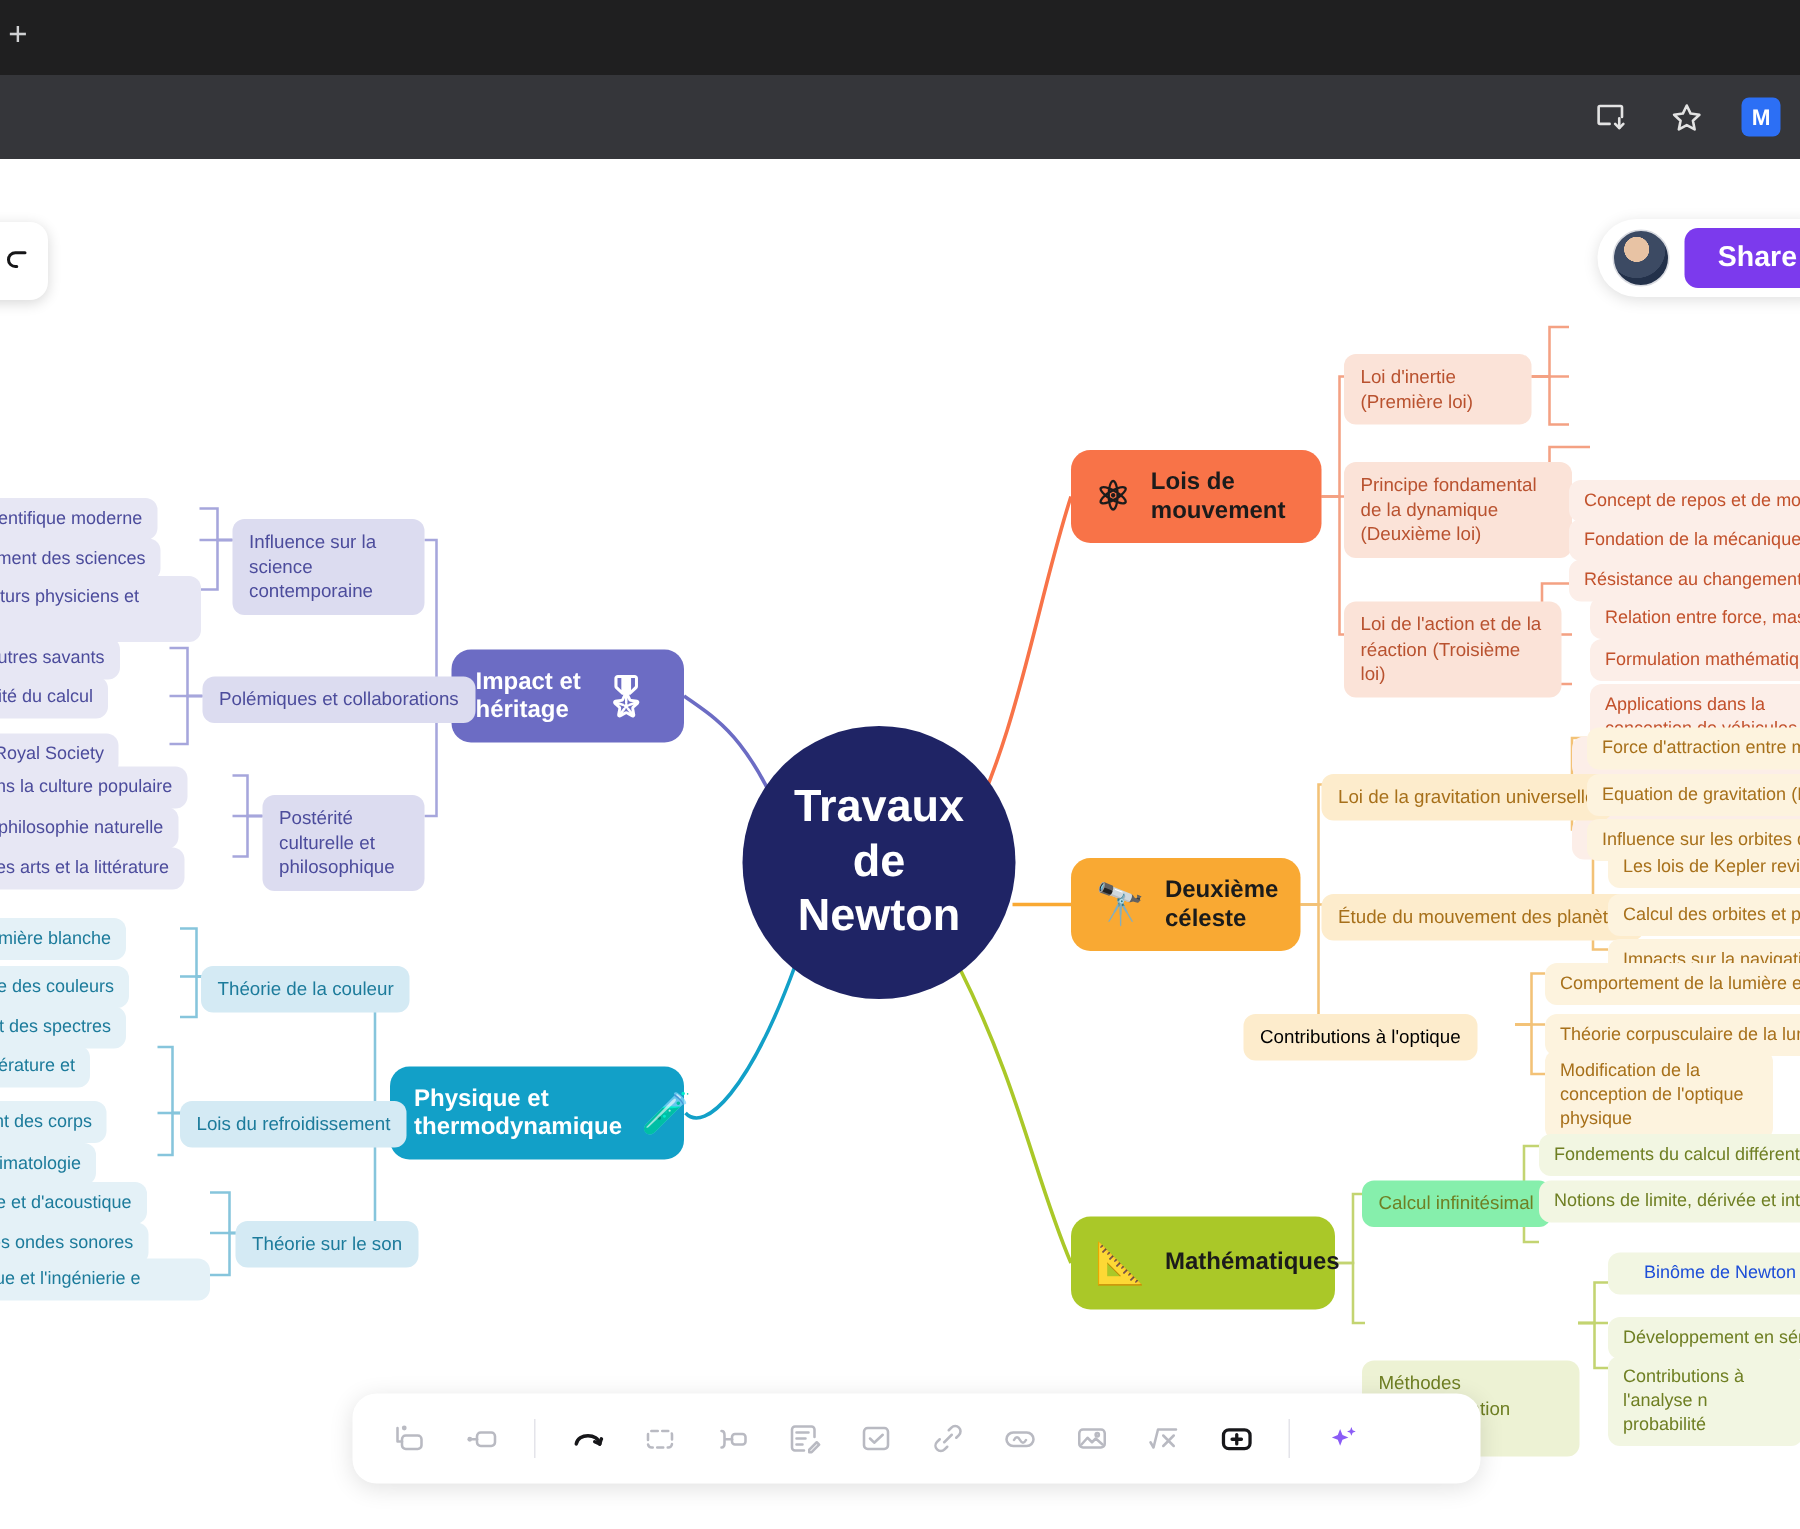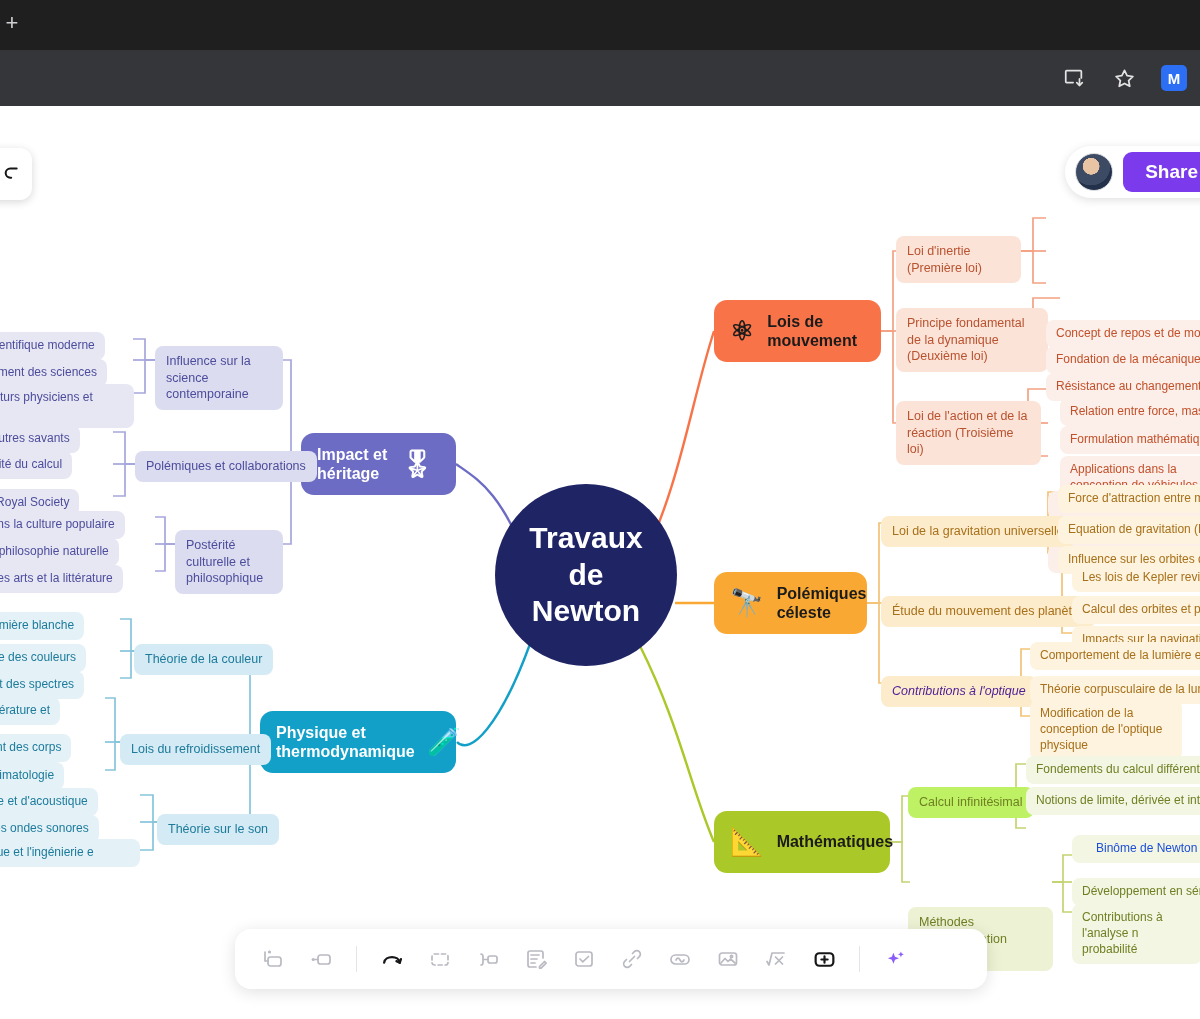--- a/index.html
+++ b/index.html
@@ -248,43 +248,43 @@
     <div class="node leaf" style="left:1060px; top:292px; background:#fceee8; color:#c2512b;">Relation entre force, masse</div>
     <div class="node leaf" style="left:1060px; top:320px; background:#fceee8; color:#c2512b;">Formulation mathématique</div>
     <div class="node leaf wrap" style="left:1060px; top:350px; width:150px; background:#fceee8; color:#c2512b;">Applications dans la conception de véhicules et machineries</div>
     <div class="node leaf" style="left:1048px; top:385px; background:#fceee8; color:#c2512b;">Principe de forces égales et o</div>
     <div class="node leaf" style="left:1048px; top:412px; background:#fceee8; color:#c2512b;">Implications en astrophysique</div>
     <div class="node leaf" style="left:1048px; top:439px; background:#fceee8; color:#c2512b;">Base pour l'étude des collisio</div>
 
     <div class="node branch dark-txt" style="left:714px; top:466px; width:153px; height:62px; background:#f9a933;">
       <span class="emoji">🔭</span>
       <span>
-        <span>Polémiques</span><br>
+        <span>Deuxième</span><br>
         <span>céleste</span>
       </span>
     </div>
     <div class="node sub" style="left:881px; top:410px; background:#fdeccc; color:#a7701a;">Loi de la gravitation universelle</div>
     <div class="node sub" style="left:881px; top:490px; background:#fdeccc; color:#a7701a;">Étude du mouvement des planètes</div>
-    <div class="node sub" style="left:881px; top:570px; background:#fdeccc; color:#4c1d95;font-style:italic;">Contributions à l'optique</div>
+    <div class="node sub" style="left:829px; top:570px; background:#fdeccc; color:#000000;">Contributions à l'optique</div>
 
     <div class="node leaf" style="left:1058px; top:379px; background:#fdf3de; color:#a7701a;">Force d'attraction entre masse</div>
     <div class="node leaf" style="left:1058px; top:410px; background:#fdf3de; color:#a7701a;">Equation de gravitation (F=G(</div>
     <div class="node leaf" style="left:1058px; top:440px; background:#fdf3de; color:#a7701a;">Influence sur les orbites des p</div>
     <div class="node leaf" style="left:1072px; top:458px; background:#fdf3de; color:#a7701a;">Les lois de Kepler revisitées</div>
     <div class="node leaf" style="left:1072px; top:490px; background:#fdf3de; color:#a7701a;">Calcul des orbites et préc</div>
     <div class="node leaf" style="left:1072px; top:520px; background:#fdf3de; color:#a7701a;">Impacts sur la navigation e</div>
     <div class="node leaf" style="left:1030px; top:536px; background:#fdf3de; color:#a7701a;">Comportement de la lumière et des</div>
     <div class="node leaf" style="left:1030px; top:570px; background:#fdf3de; color:#a7701a;">Théorie corpusculaire de la lumière</div>
     <div class="node leaf wrap" style="left:1030px; top:594px; width:152px; background:#fdf3de; color:#a7701a;">Modification de la conception de l'optique physique</div>
 
     <div class="node branch dark-txt" style="left:714px; top:705px; width:176px; height:62px; background:#aac828;">
       <span class="emoji">📐</span>
       <span>Mathématiques</span>
     </div>
-    <div class="node sub" style="left:908px; top:681px; background:#bef264; color:#6f7f23;">Calcul infinitésimal</div>
+    <div class="node sub" style="left:908px; top:681px; background:#86efac; color:#6f7f23;">Calcul infinitésimal</div>
     <div class="node sub wrap" style="left:908px; top:801px; width:145px; background:#edf2d4; color:#6f7f23;">Méthodes d'approximation numérique</div>
 
     <div class="node leaf" style="left:1026px; top:650px; background:#f2f6e2; color:#6f7f23;">Fondements du calcul différentiel et</div>
     <div class="node leaf" style="left:1026px; top:681px; background:#f2f6e2; color:#6f7f23;">Notions de limite, dérivée et intégrale</div>
     <div class="node leaf" style="left:1072px; top:729px; background:#f2f6e2; color:#1d4ed8;padding-left:24px;">Binôme de Newton</div>
     <div class="node leaf" style="left:1072px; top:772px; background:#f2f6e2; color:#6f7f23;">Développement en série</div>
     <div class="node leaf wrap" style="left:1072px; top:798px; width:130px; background:#f2f6e2; color:#6f7f23;">Contributions à l'analyse n probabilité</div>
 
     <div class="node branch" style="left:260px; top:605px; width:196px; height:62px; background:#12a0c8;">
       <span>

